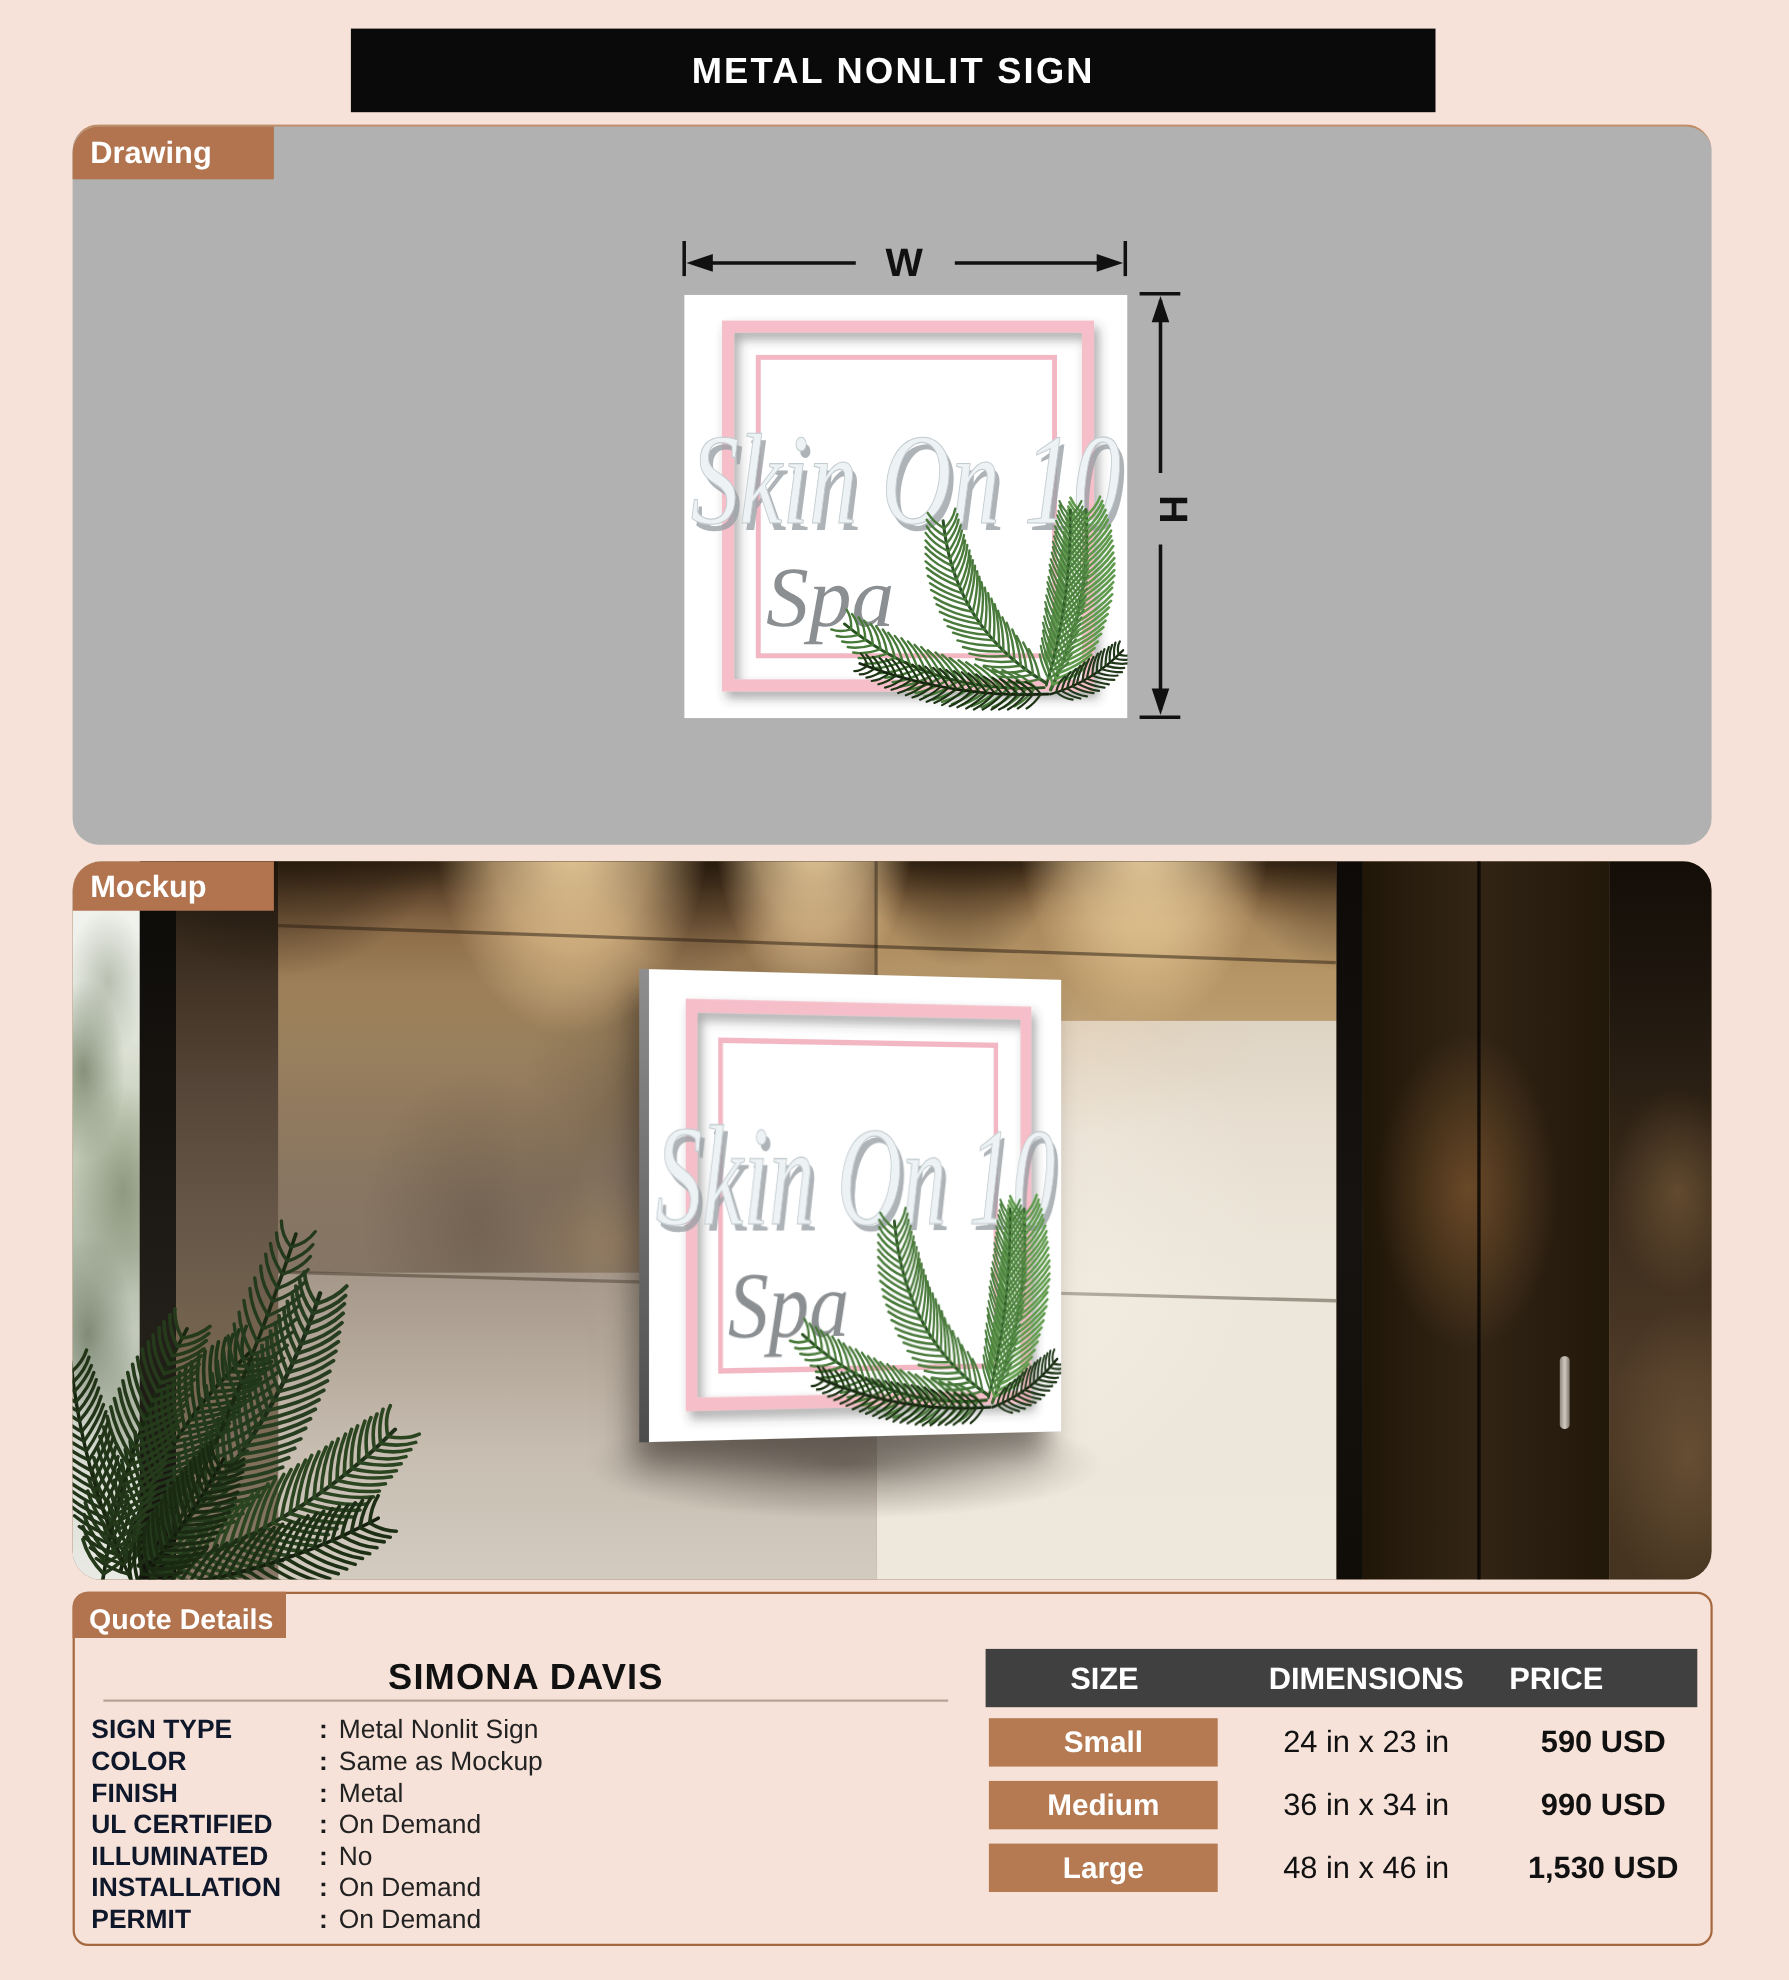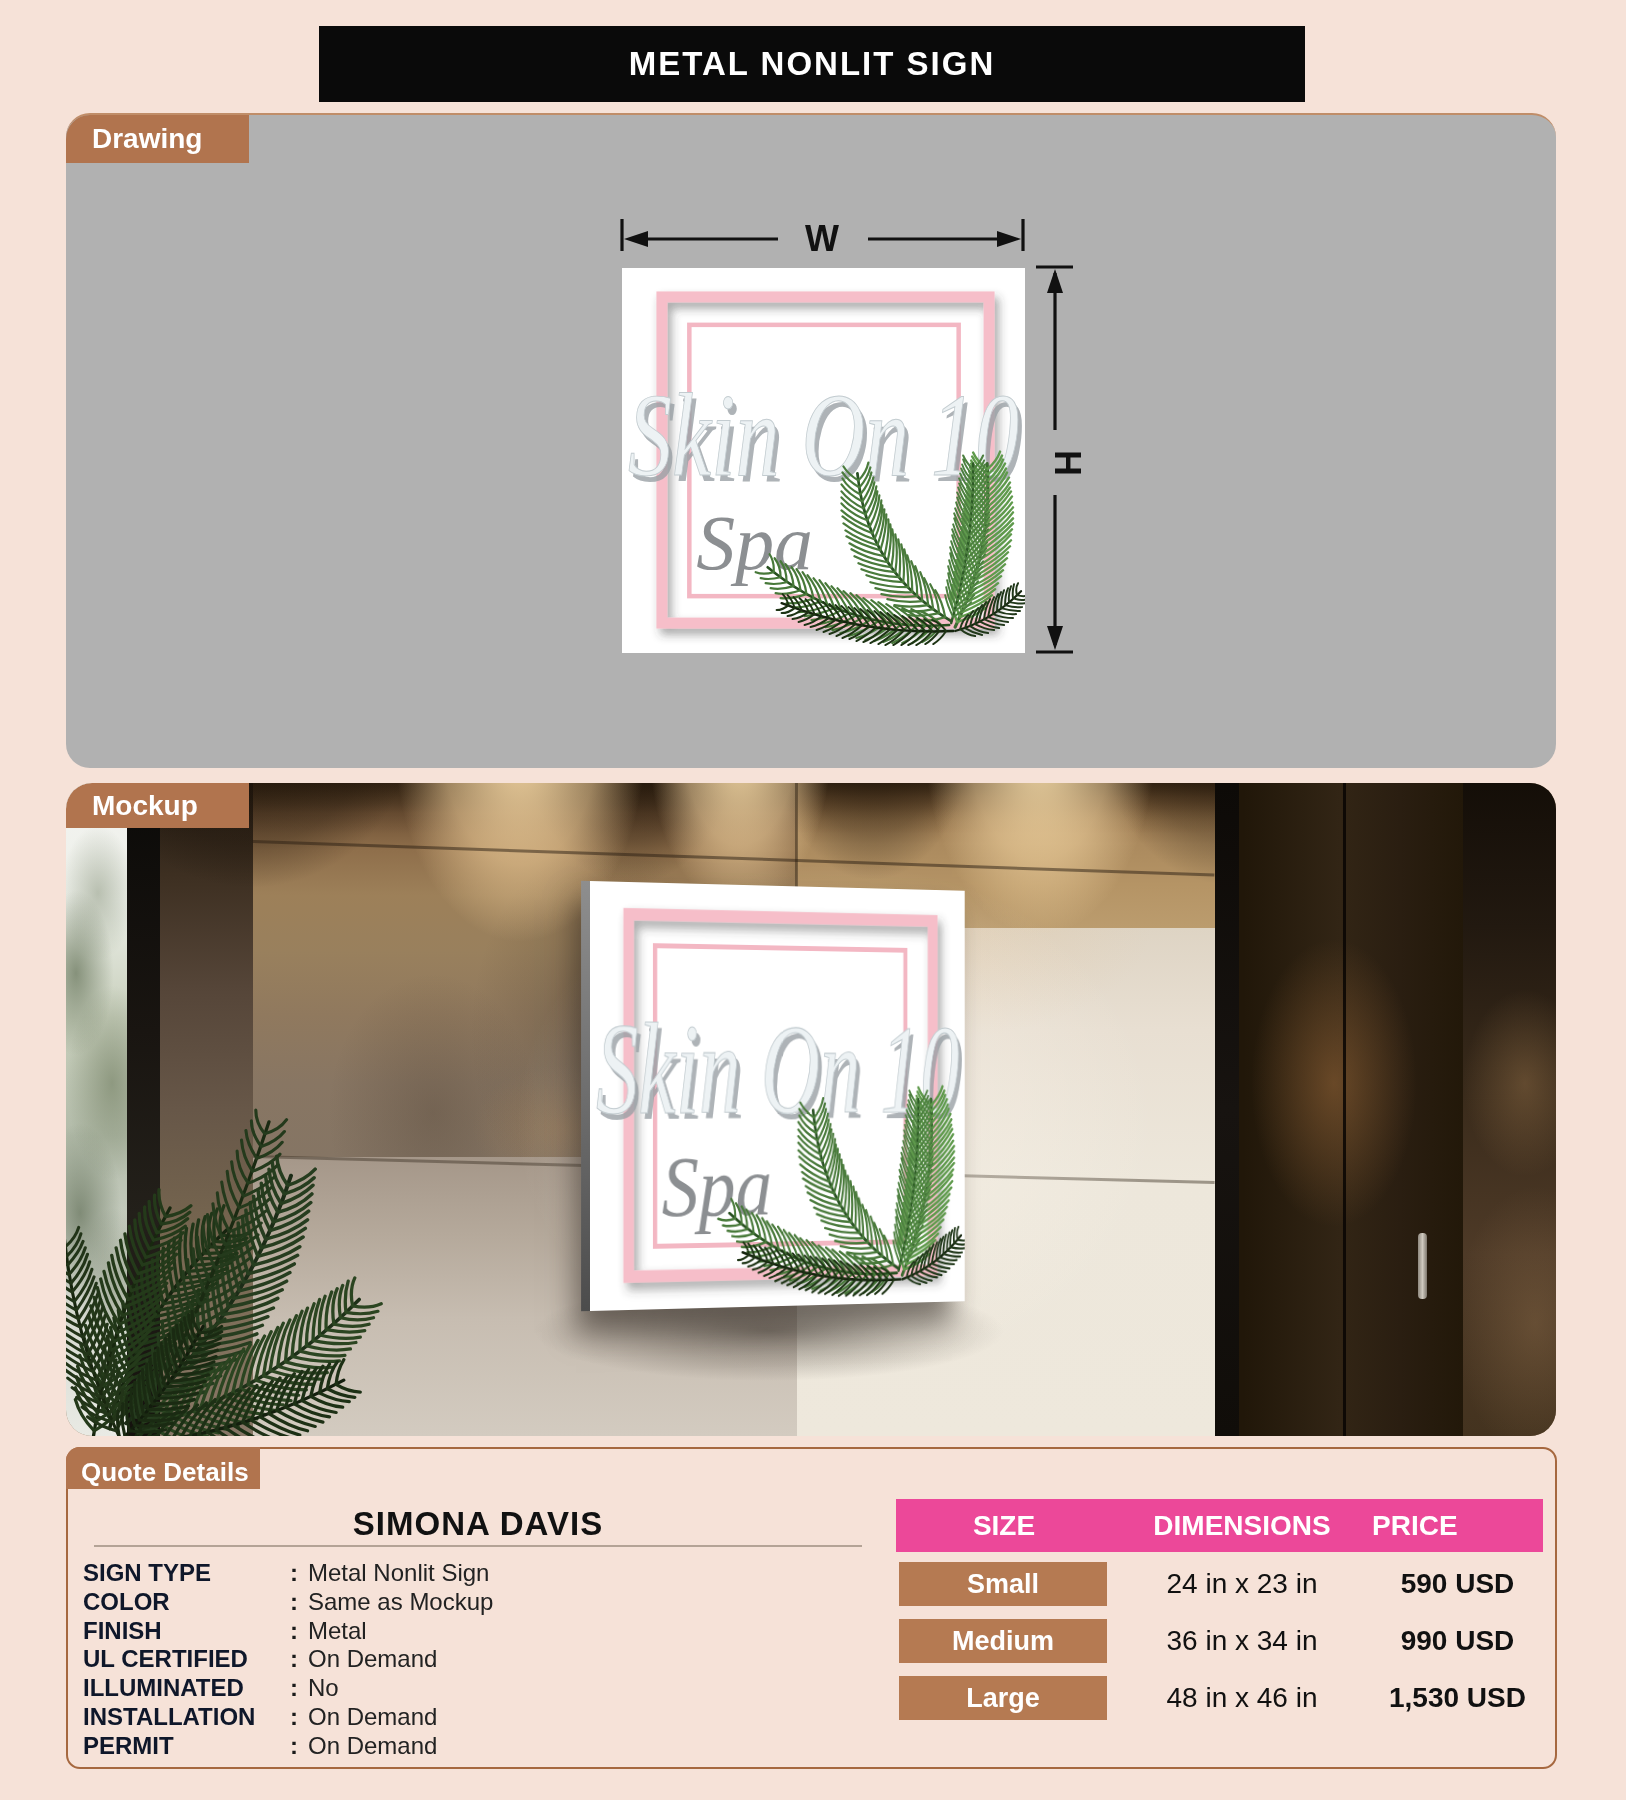--- a/index.html
+++ b/index.html
@@ -1,17 +1,17 @@
 <!DOCTYPE html>
 <html><head><meta charset="utf-8">
 <style>
 html,body{margin:0;padding:0}
 body{width:1626px;height:1800px;position:relative;background:#f6e2d8;font-family:"Liberation Sans",sans-serif;overflow:hidden}
 .panel{position:absolute}
-.lab{position:absolute;background:#b1744e;color:#fff;font-weight:bold;font-size:28px;padding-left:26px;box-sizing:border-box}
+.lab{position:absolute;background:#b1744e;color:#fff;font-weight:bold;font-size:28px;padding-left:16px;box-sizing:border-box}
 .qrow{height:28.8px;line-height:28.8px;white-space:nowrap}
 .qk{display:inline-block;width:207px;font-weight:bold;color:#0f172a}
 .qc{display:inline-block;width:18px;font-weight:bold}
 .qv{color:#222}
 .sbtn{position:absolute;left:899px;width:208px;height:44px;background:#b57a52;color:#ffffff;font-weight:bold;font-size:27px;text-align:center;line-height:44px}
 .dimv{position:absolute;left:1112px;width:260px;text-align:center;font-weight:normal;font-size:28px;color:#111}
 .priv{position:absolute;left:1372px;width:171px;text-align:center;font-weight:bold;font-size:28px;color:#111}
 </style></head>
 <body>
 
@@ -215,21 +215,21 @@
 <div style="position:absolute;left:83px;top:1559px;font-size:24px;color:#1a1a1a">
 <div class="qrow"><span class="qk">SIGN TYPE</span><span class="qc">:</span><span class="qv">Metal Nonlit Sign</span></div>
 <div class="qrow"><span class="qk">COLOR</span><span class="qc">:</span><span class="qv">Same as Mockup</span></div>
 <div class="qrow"><span class="qk">FINISH</span><span class="qc">:</span><span class="qv">Metal</span></div>
 <div class="qrow"><span class="qk">UL CERTIFIED</span><span class="qc">:</span><span class="qv">On Demand</span></div>
 <div class="qrow"><span class="qk">ILLUMINATED</span><span class="qc">:</span><span class="qv">No</span></div>
 <div class="qrow"><span class="qk">INSTALLATION</span><span class="qc">:</span><span class="qv">On Demand</span></div>
 <div class="qrow"><span class="qk">PERMIT</span><span class="qc">:</span><span class="qv">On Demand</span></div>
 </div>
 
-<div style="position:absolute;left:896px;top:1499px;width:647px;height:53px;background:#ec4899;color:#fff;font-weight:bold;font-size:28px">
+<div style="position:absolute;left:896px;top:1499px;width:647px;height:53px;background:#404040;color:#fff;font-weight:bold;font-size:28px">
   <span style="position:absolute;left:0;width:216px;text-align:center;line-height:53px">SIZE</span>
   <span style="position:absolute;left:216px;width:260px;text-align:center;line-height:53px">DIMENSIONS</span>
   <span style="position:absolute;left:476px;width:171px;line-height:53px">PRICE</span>
 </div>
 
 <div class="sbtn" style="top:1562px">Small</div>
 
 <div class="sbtn" style="top:1619px">Medium</div>
 
 <div class="sbtn" style="top:1676px">Large</div>

